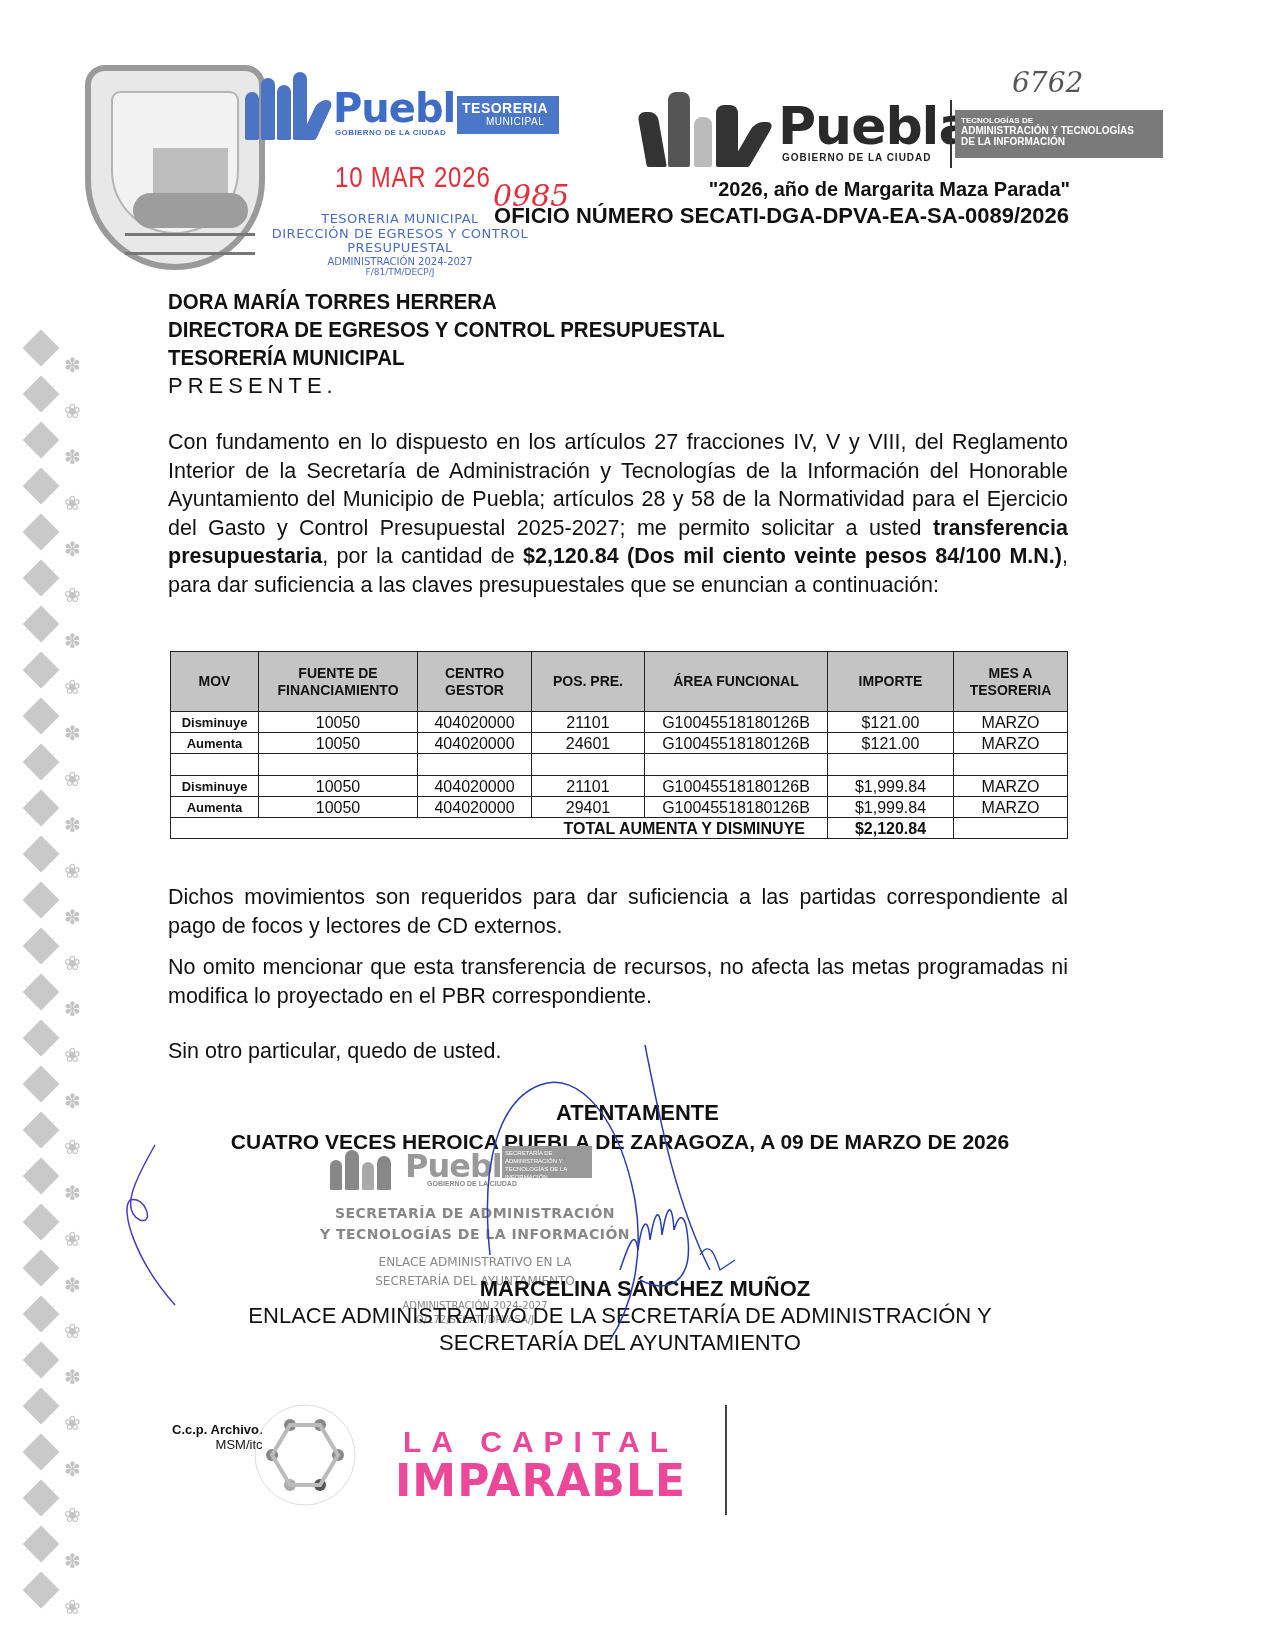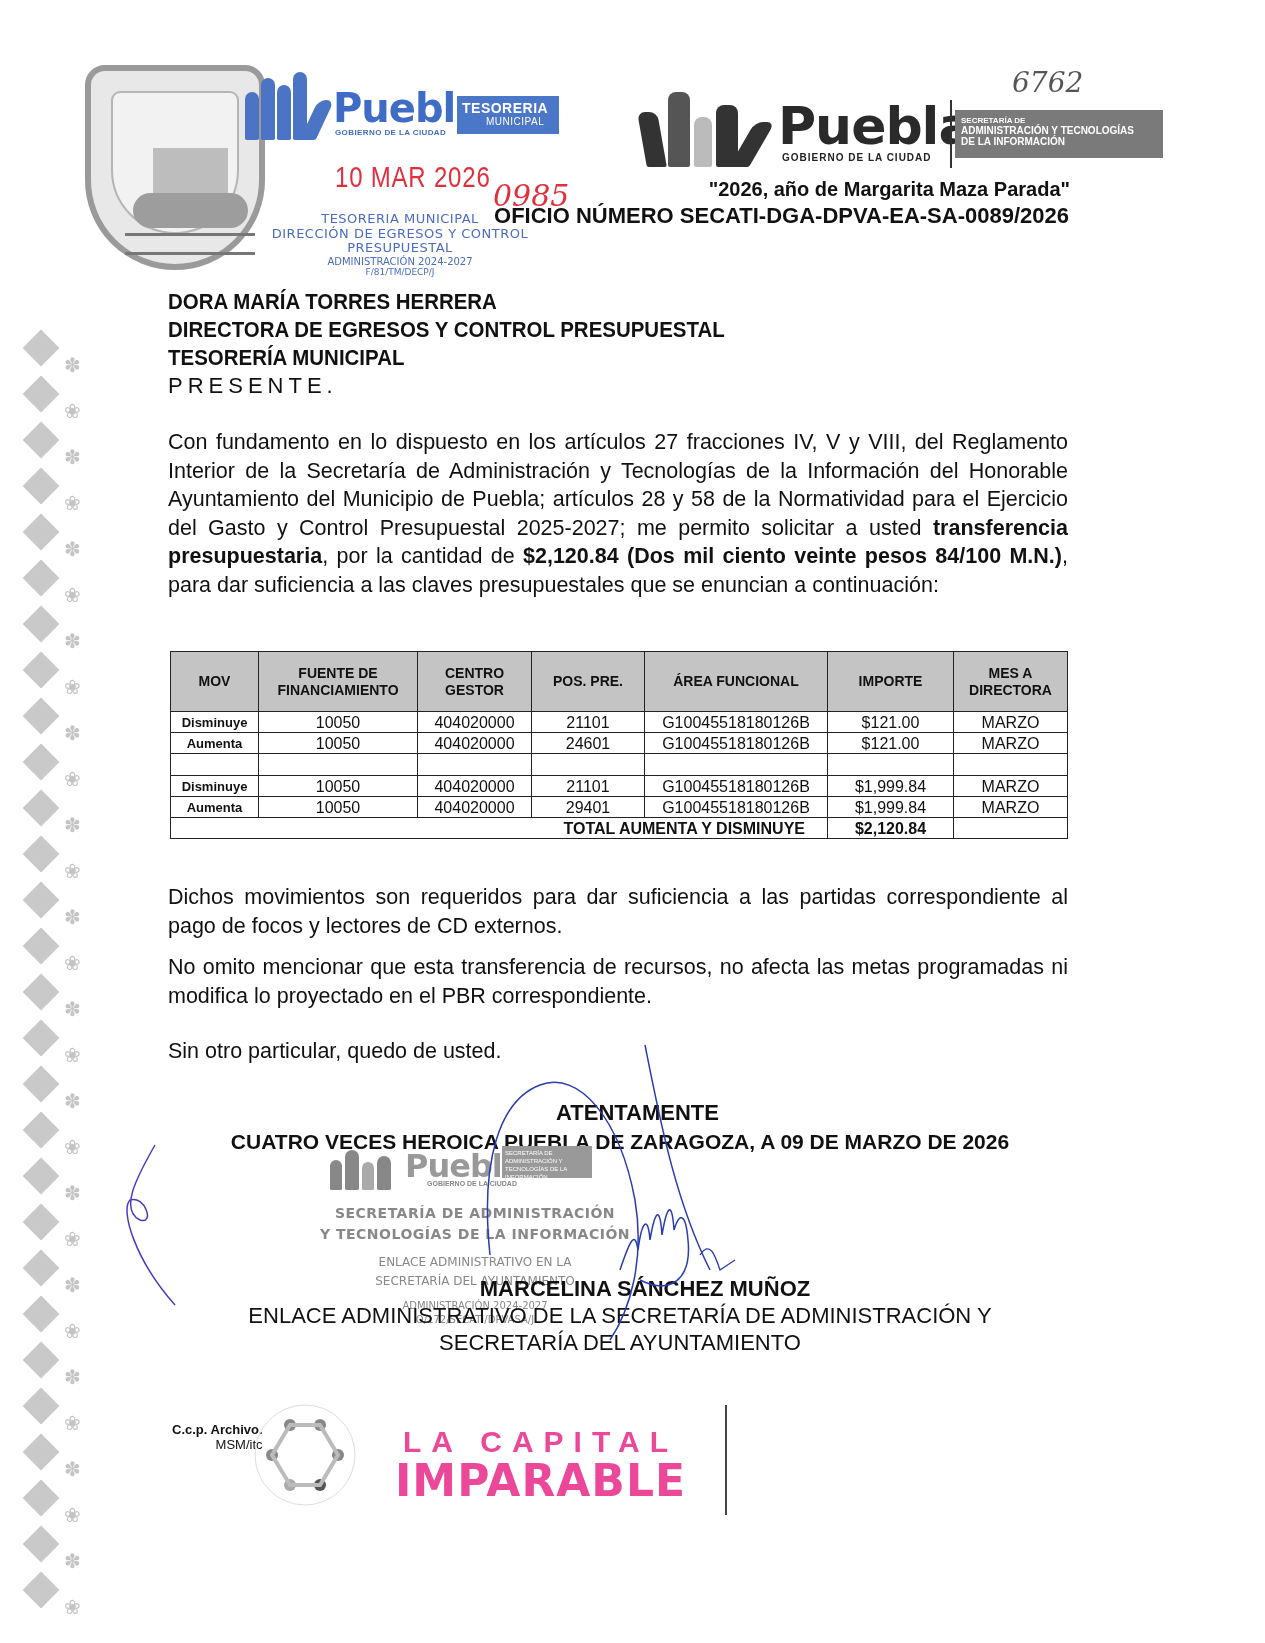--- a/index.html
+++ b/index.html
@@ -201,21 +201,21 @@
   <span style="left:0;width:20px;height:55px;transform:skewX(10deg);"></span>
   <span style="left:26px;width:22px;height:75px;background:#555;"></span>
   <span style="left:52px;width:18px;height:50px;background:#bbb;"></span>
   <span style="left:74px;width:22px;height:62px;"></span>
   <span style="left:100px;width:20px;height:45px;transform:skewX(-30deg);"></span>
 </div>
 <div class="abs puebla-word sec-puebla">Puebla</div>
 <div class="abs sec-gob">GOBIERNO DE LA CIUDAD</div>
 <div class="abs sec-divider"></div>
 <div class="abs sec-box">
-  <div class="s1">SECRETARÍA DE</div>
+  <div class="s1">TECNOLOGÍAS DE</div>
   <div class="s2">ADMINISTRACIÓN Y TECNOLOGÍAS</div>
   <div class="s2">DE LA INFORMACIÓN</div>
 </div>
 
 <div class="abs handwritten-num">6762</div>
 
 <div class="abs date-stamp">10 MAR 2026</div>
 <div class="abs folio-stamp">0985</div>
 
 <div class="abs blue-stamp">
@@ -242,21 +242,21 @@
 
 <table class="budget-table">
   <thead>
     <tr>
       <th style="width:88px">MOV</th>
       <th style="width:159px">FUENTE DE FINANCIAMIENTO</th>
       <th style="width:114px">CENTRO GESTOR</th>
       <th style="width:113px">POS. PRE.</th>
       <th style="width:183px">ÁREA FUNCIONAL</th>
       <th style="width:126px">IMPORTE</th>
-      <th>MES A DIRECTORA</th>
+      <th>MES A TESORERIA</th>
     </tr>
   </thead>
   <tbody id="tbody">
       <tr>
         <td class="mov">Disminuye</td>
         <td>10050</td>
         <td>404020000</td>
         <td>21101</td>
         <td>G10045518180126B</td>
         <td>$121.00</td>

